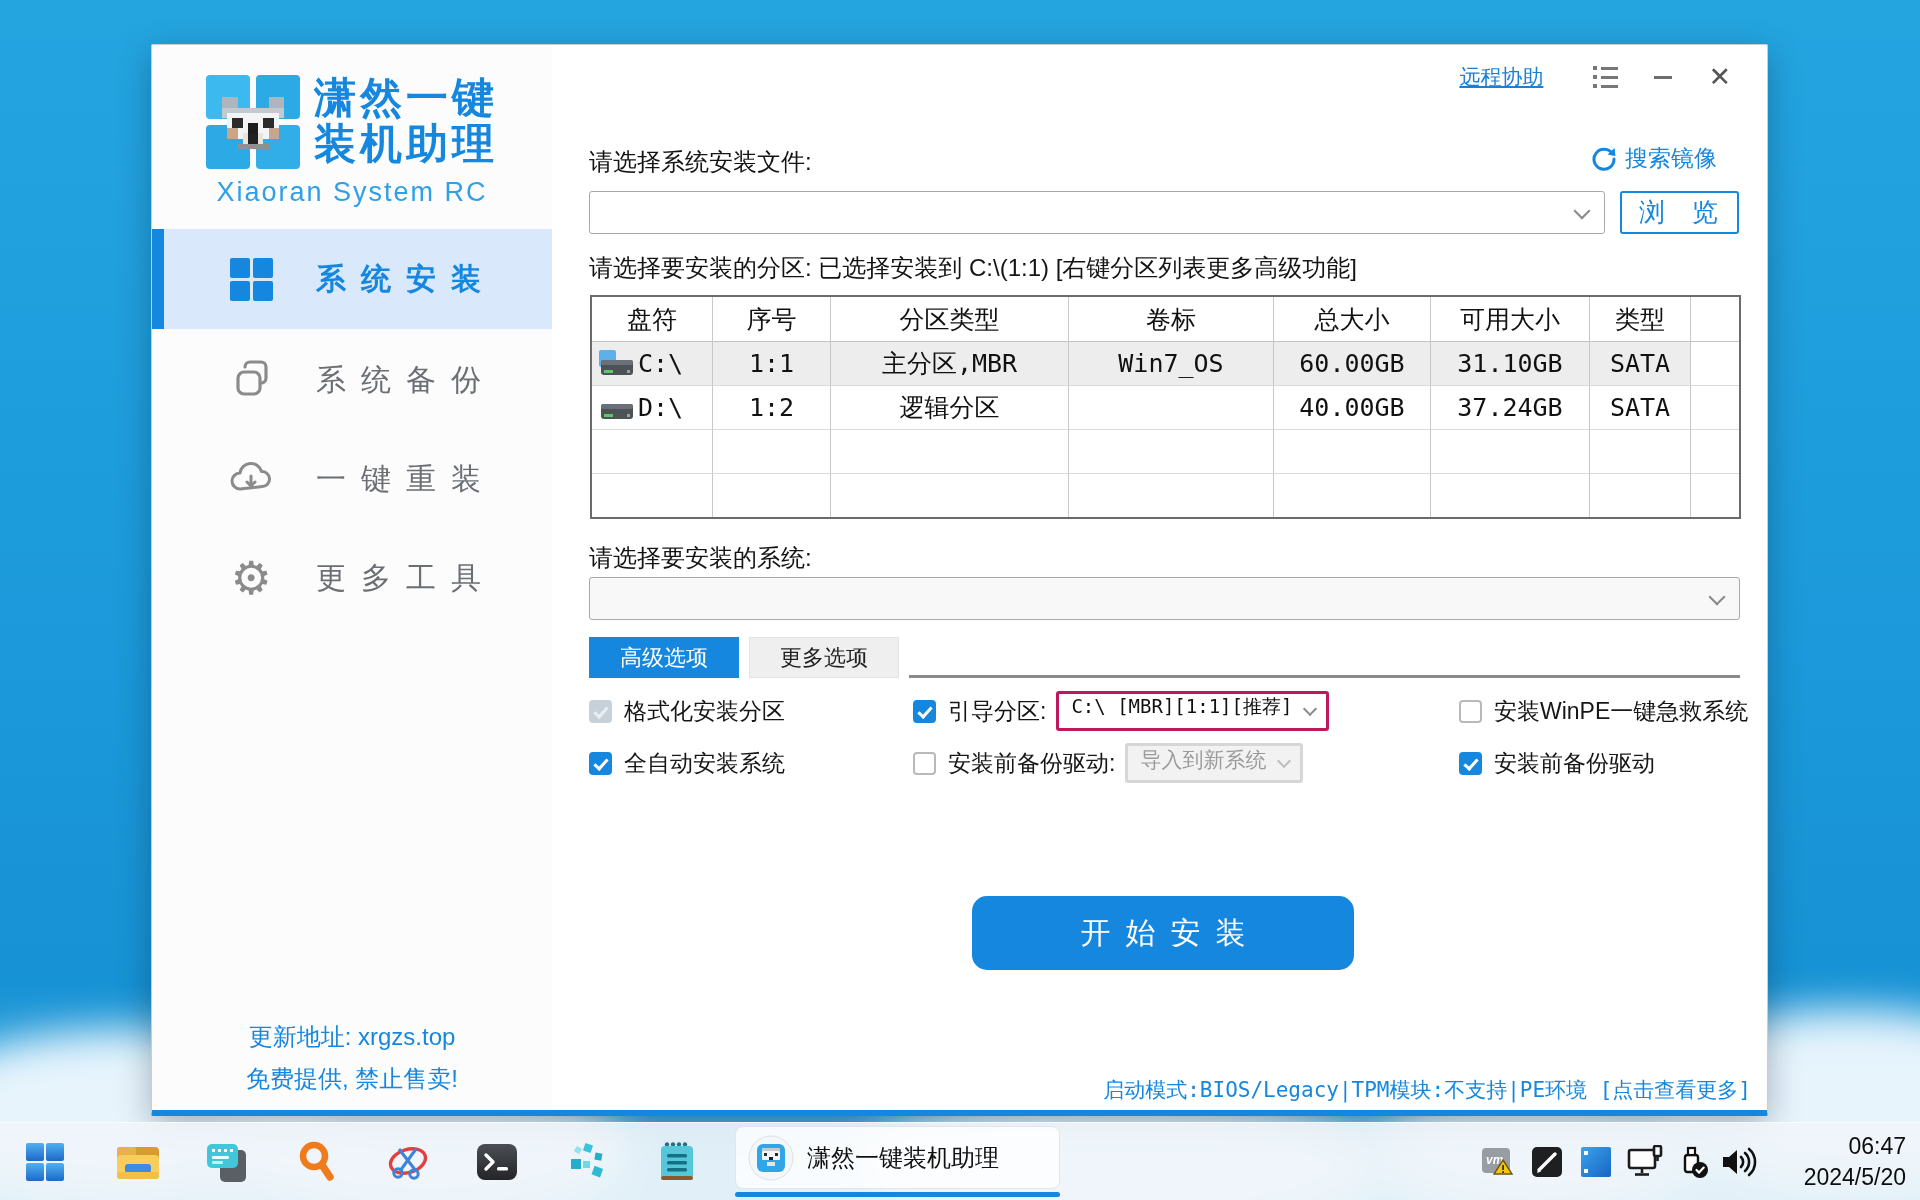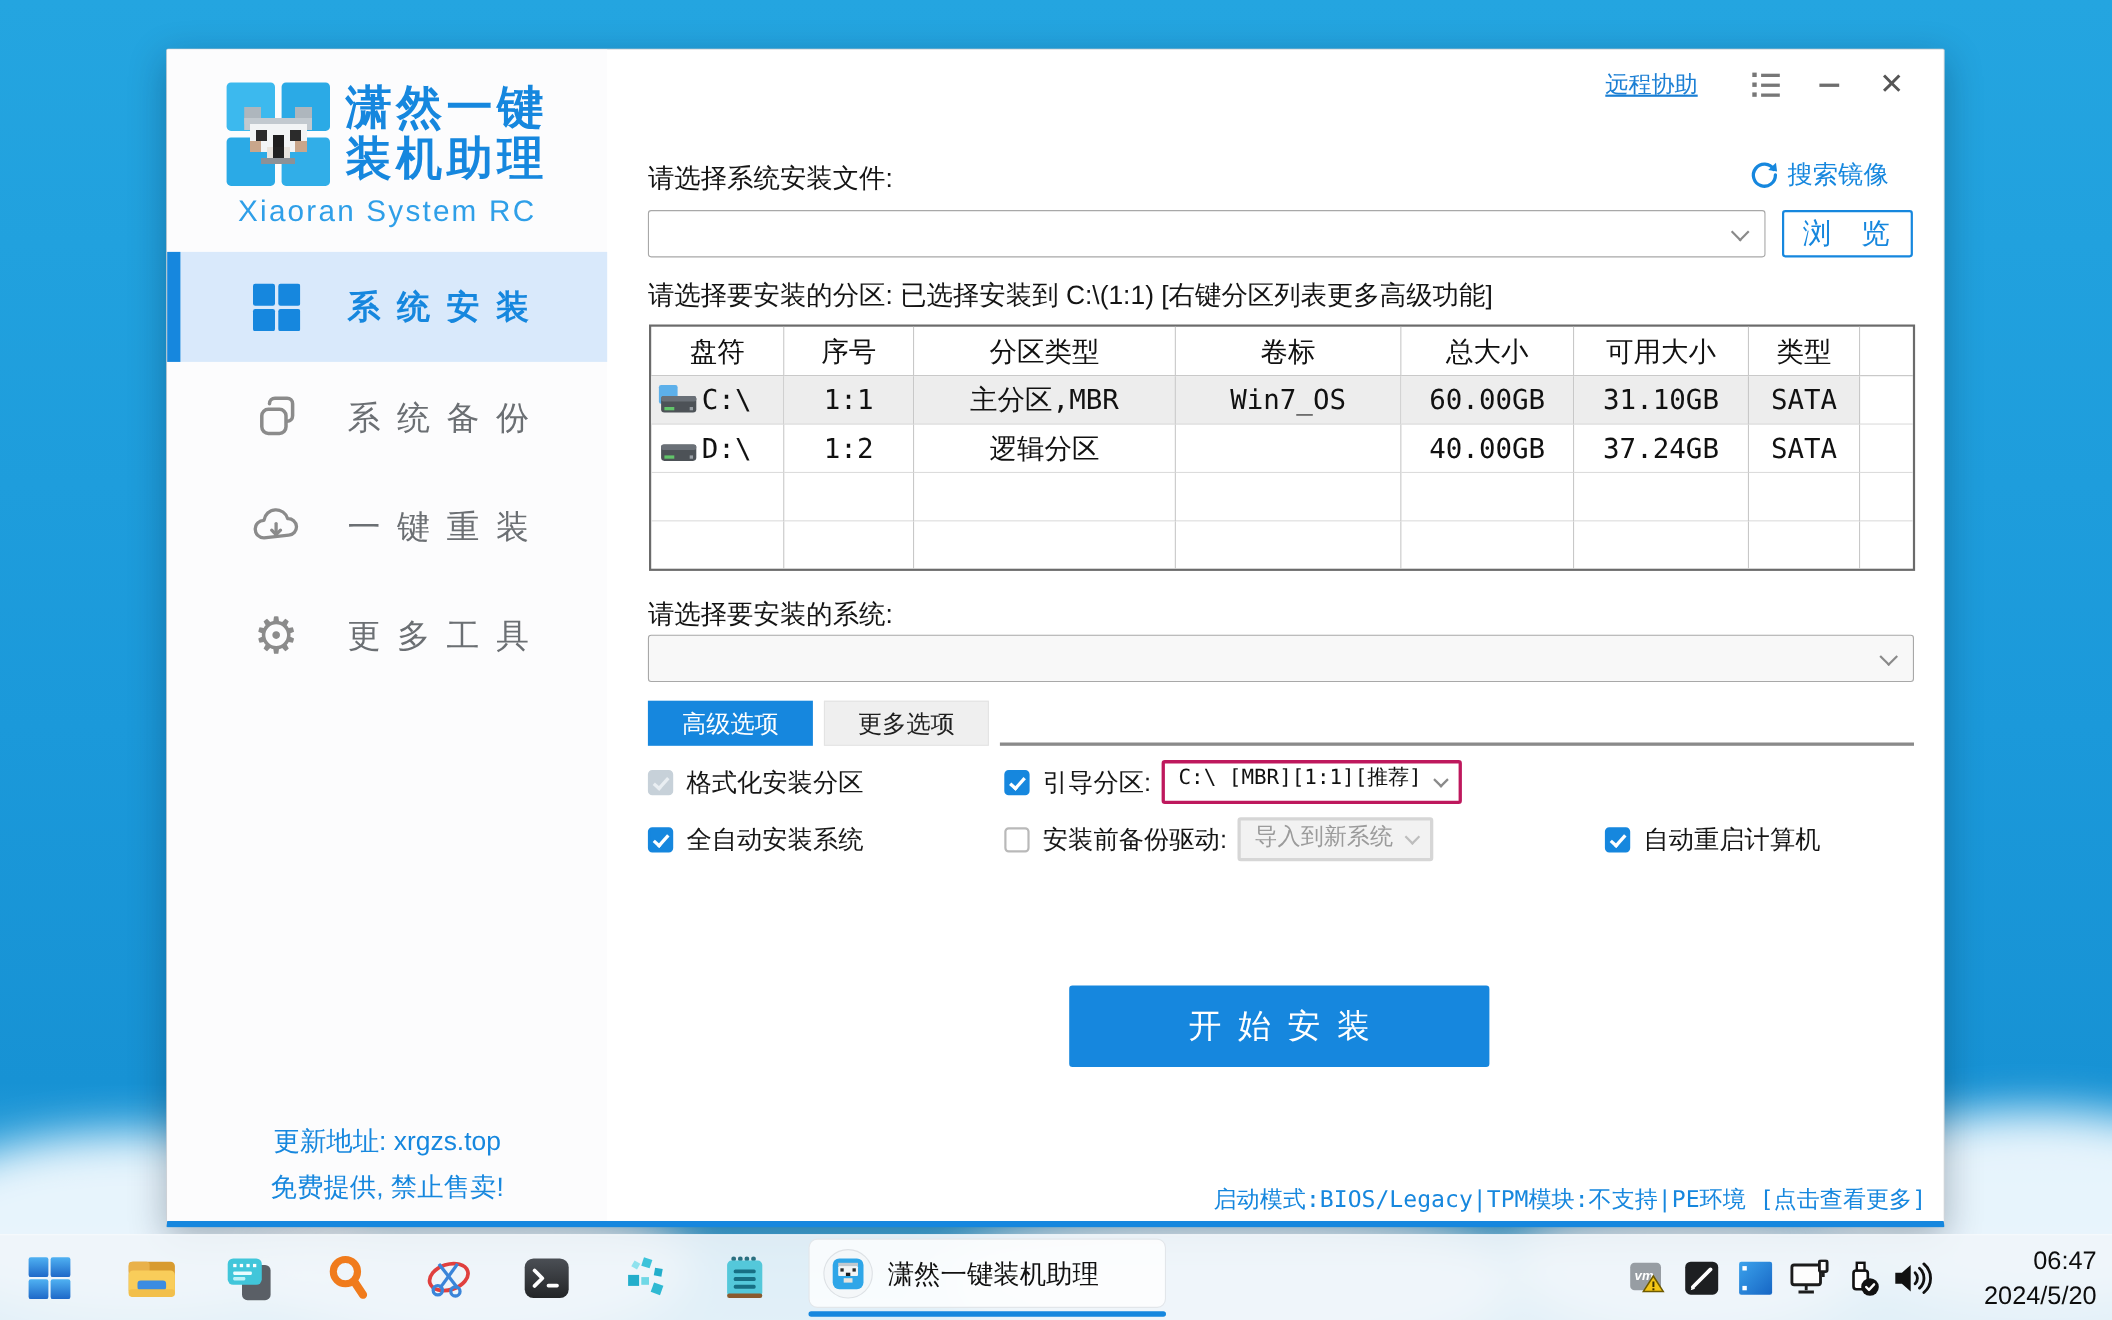--- a/index.html
+++ b/index.html
@@ -79,21 +79,21 @@
   .cb.disabled::after{border-color:#e9eef2;}
   .optlabel{margin-left:12px;font-size:23px;color:#161616;white-space:nowrap;}
   .inline-select{position:relative;margin-left:10px;height:40px;border:3px solid #be185d;border-radius:3px;
       background:#fff;display:flex;align-items:flex-start;padding:0 34px 0 12px;box-sizing:border-box;
       font-family:"DejaVu Sans Mono","Liberation Mono",monospace;font-size:19px;color:#111;cursor:pointer;white-space:nowrap;}
   .inline-select .chev{position:absolute;right:11px;top:50%;width:8px;height:8px;margin-top:-7px;
       border-right:2px solid #8a8a8a;border-bottom:2px solid #8a8a8a;transform:rotate(45deg);}
   .inline-select.disabled{background:#f2f2f2;border-color:#d6d6d6;color:#9b9b9b;cursor:default;
       font-family:"Liberation Sans",sans-serif;font-size:21px;}
   .inline-select.disabled .chev{border-color:#bdbdbd;}
-  .start-btn{position:absolute;left:383px;top:851px;width:382px;height:74px;background:#1687de;border-radius:3px;
+  .start-btn{position:absolute;left:383px;top:851px;width:382px;height:74px;background:#1687de;border-radius:15px;
       color:#fff;font-size:30px;letter-spacing:15px;display:flex;align-items:center;justify-content:center;
       cursor:pointer;padding-left:15px;box-sizing:border-box;}
   .status-line{position:absolute;right:-10px;top:1031px;color:#1687de;font-size:21px;white-space:nowrap;
       font-family:"DejaVu Sans Mono","Liberation Mono",monospace;cursor:pointer;}
   
   .taskbar{position:absolute;left:0;top:1122px;width:1920px;height:78px;
       background:rgba(239,245,250,0.90);border-top:1px solid rgba(255,255,255,.6);}
   .tb-ic{position:absolute;top:39px;transform:translate(-50%,-50%);cursor:pointer;line-height:0;}
   .app-task{position:absolute;left:735px;top:3px;width:325px;height:63px;background:rgba(255,255,255,.78);
       border:1px solid #e2e6ea;border-radius:8px;display:flex;align-items:center;gap:13px;
@@ -319,38 +319,42 @@
         <span class="optlabel">格式化安装分区</span>
       </div>
       <div class="optcol" style="left:324px;">
         <span class="cb checked"></span>
         <span class="optlabel">引导分区:</span>
         <span class="inline-select">
           <span>C:\ [MBR][1:1][推荐]</span>
           <span class="chev"></span>
         </span>
       </div>
+      <div class="optcol" style="left:870px;">
+        <span class="cb"></span>
+        <span class="optlabel">安装WinPE一键急救系统</span>
+      </div>
     </div>
 
     <div class="optrow" style="top:696px;">
       <div class="optcol" style="left:0;">
         <span class="cb checked"></span>
         <span class="optlabel">全自动安装系统</span>
       </div>
       <div class="optcol" style="left:324px;">
         <span class="cb"></span>
         <span class="optlabel">安装前备份驱动:</span>
         <span class="inline-select disabled">
           <span>导入到新系统</span>
           <span class="chev"></span>
         </span>
       </div>
       <div class="optcol" style="left:870px;">
         <span class="cb checked"></span>
-        <span class="optlabel">自动重启计算机</span>
+        <span class="optlabel">安装前备份驱动</span>
       </div>
     </div>
 
     <div class="start-btn">开始安装</div>
 
     <div class="status-line">启动模式:BIOS/Legacy|TPM模块:不支持|PE环境 [点击查看更多]</div>
   </div>
 </div>
 
 <div class="taskbar">

